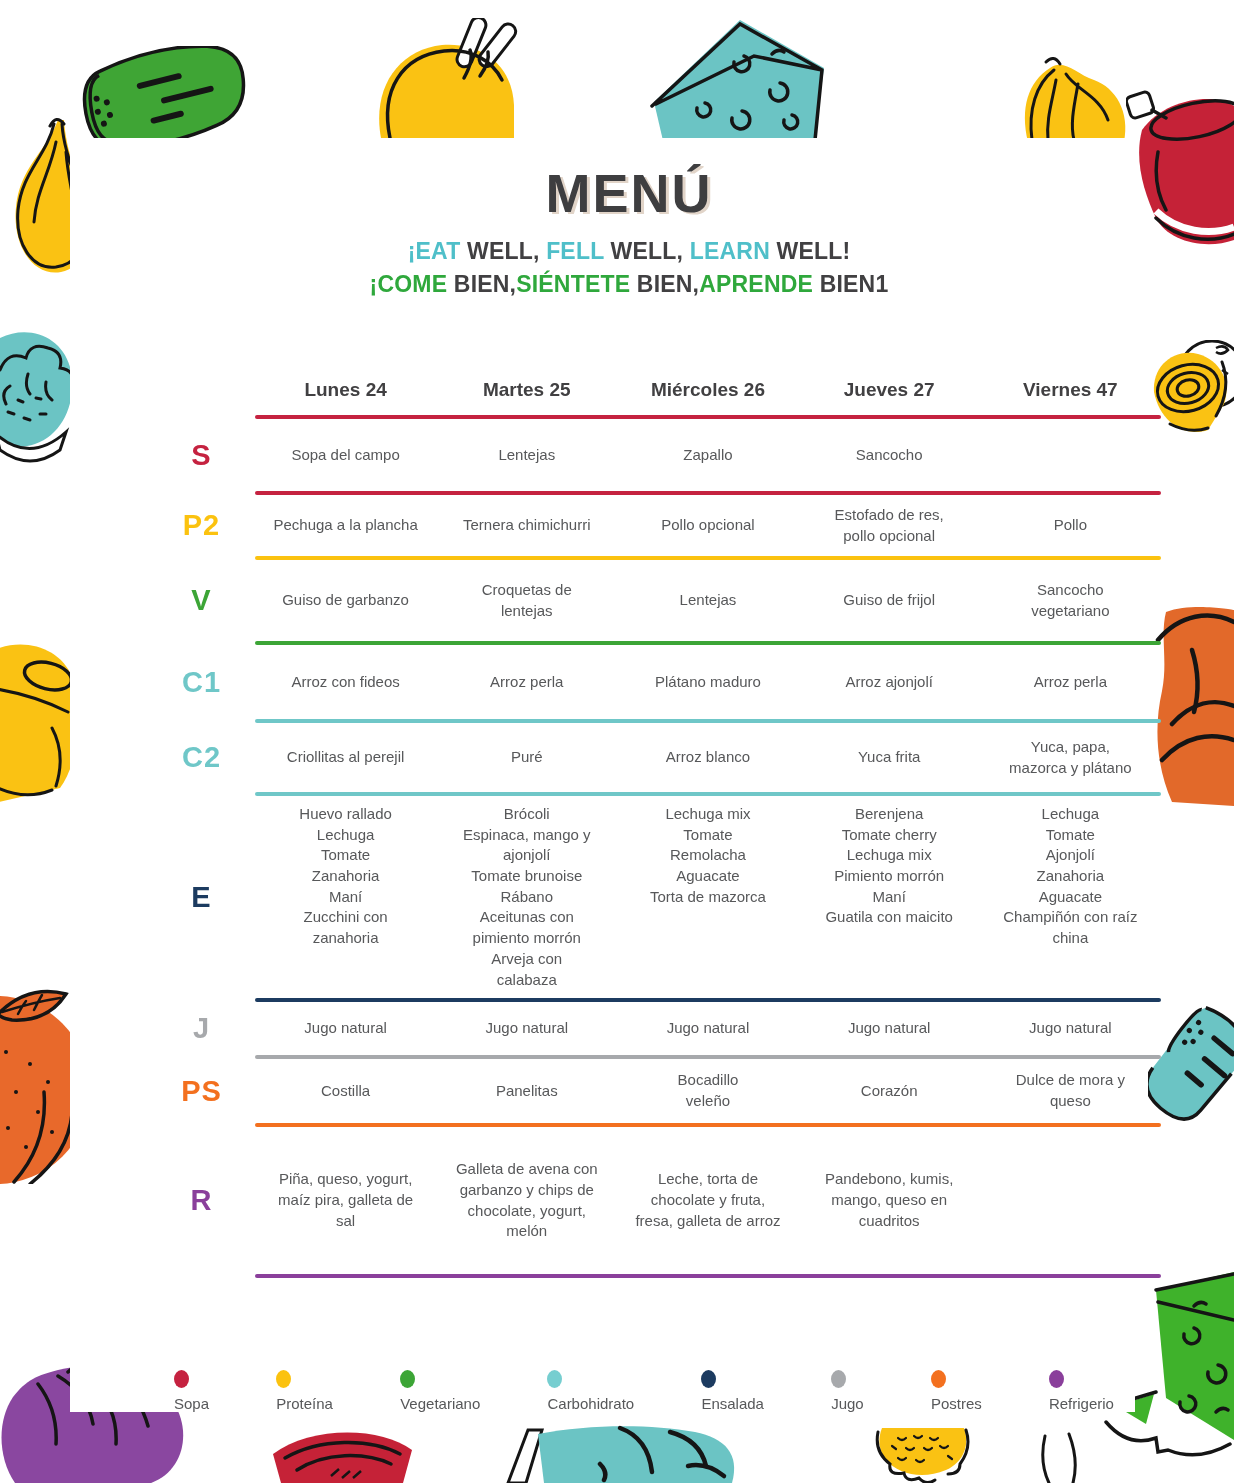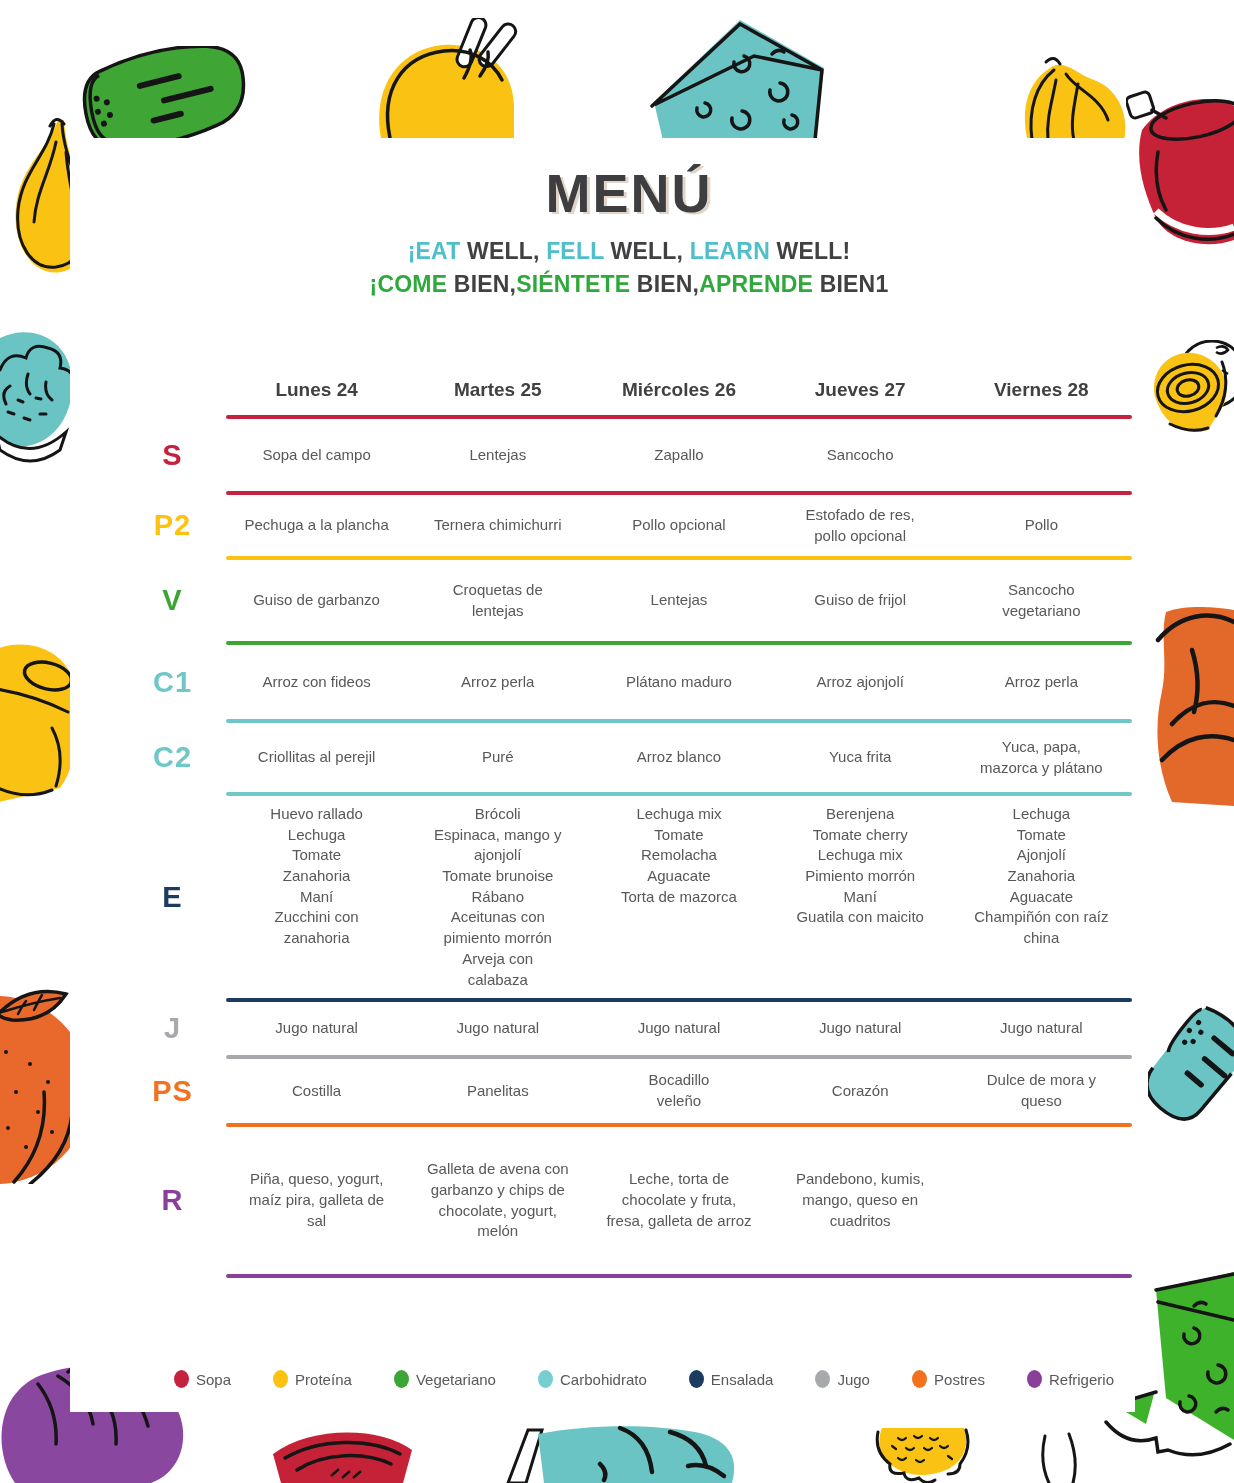--- a/index.html
+++ b/index.html
@@ -8,33 +8,33 @@
   .decor{position:absolute;z-index:1;}
   .panel{position:absolute;left:70px;top:138px;width:1065px;height:1274px;background:#fff;z-index:2;}
   .content{position:absolute;inset:0;z-index:3;margin-left:24px;}
 
   .header{position:absolute;top:162px;left:0;width:100%;text-align:center;}
   .title{margin:0;font-size:54px;font-weight:800;letter-spacing:2px;color:#3E3E40;
          text-shadow:3px 2px 0 rgba(189,160,134,.45);}
   .sub{margin:14px 0 0;font-size:23px;font-weight:800;color:#414042;letter-spacing:.2px;}
   .sub2{margin-top:6px;}
 
-  .menu-table{position:absolute;left:127px;top:362px;width:981px;}
+  .menu-table{position:absolute;left:156px;top:362px;width:981px;}
   .trow{display:grid;grid-template-columns:75px repeat(5,181.2px);position:relative;}
   .day{align-self:center;text-align:center;font-size:19px;font-weight:700;color:#414042;}
   .rlabel{grid-column:1;align-self:center;justify-self:center;transform:translateX(-16px);
           font-size:29px;font-weight:800;letter-spacing:1px;}
   .cell{align-self:center;text-align:center;font-size:15px;line-height:1.38;color:#57585A;
         white-space:pre-line;padding:4px 8px;}
   .row-e .cell{align-self:start;padding-top:10px;}
   .rline{position:absolute;left:75px;right:0;bottom:-2px;height:4px;border-radius:2px;}
 
   .legend{position:absolute;left:150px;top:1370px;width:940px;display:flex;
           justify-content:space-between;align-items:center;}
-  .litem{display:flex;align-items:center;gap:7px;}
+  .litem{display:flex;align-items:flex-start;gap:7px;flex-direction:column;}
   .ldot{width:15px;height:18px;border-radius:50%;flex:0 0 auto;}
   .llabel{font-size:15px;color:#57585A;}
   svg{display:block;}
 </style>
 </head>
 <body>
 
 <div class="page">
 
   <div class="decor" style="left:50px;top:46px;width:205px;height:96px">
@@ -269,21 +269,21 @@
     </div>
 
     <div class="menu-table">
 
       <div class="trow thead" style="height:55px">
         <div></div>
         <div class="day">Lunes 24</div>
         <div class="day">Martes 25</div>
         <div class="day">Miércoles 26</div>
         <div class="day">Jueves 27</div>
-        <div class="day">Viernes 28</div>
+        <div class="day">Viernes 47</div>
         <div class="rline" style="background: rgb(197, 34, 64);"></div>
       </div>
 
       <div class="trow" style="height:76px">
         <div class="rlabel" style="color: rgb(197, 34, 64);">S</div>
         <div class="cell">Sopa del campo</div>
         <div class="cell">Lentejas</div>
         <div class="cell">Zapallo</div>
         <div class="cell">Sancocho</div>
         <div class="rline" style="background: rgb(197, 34, 64);"></div>

